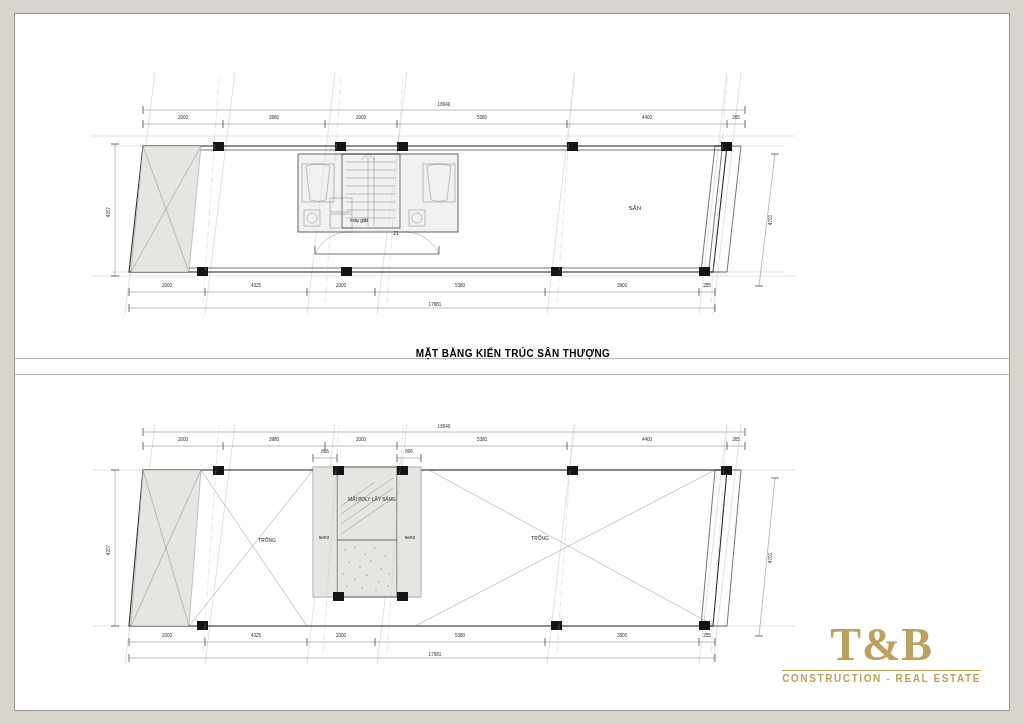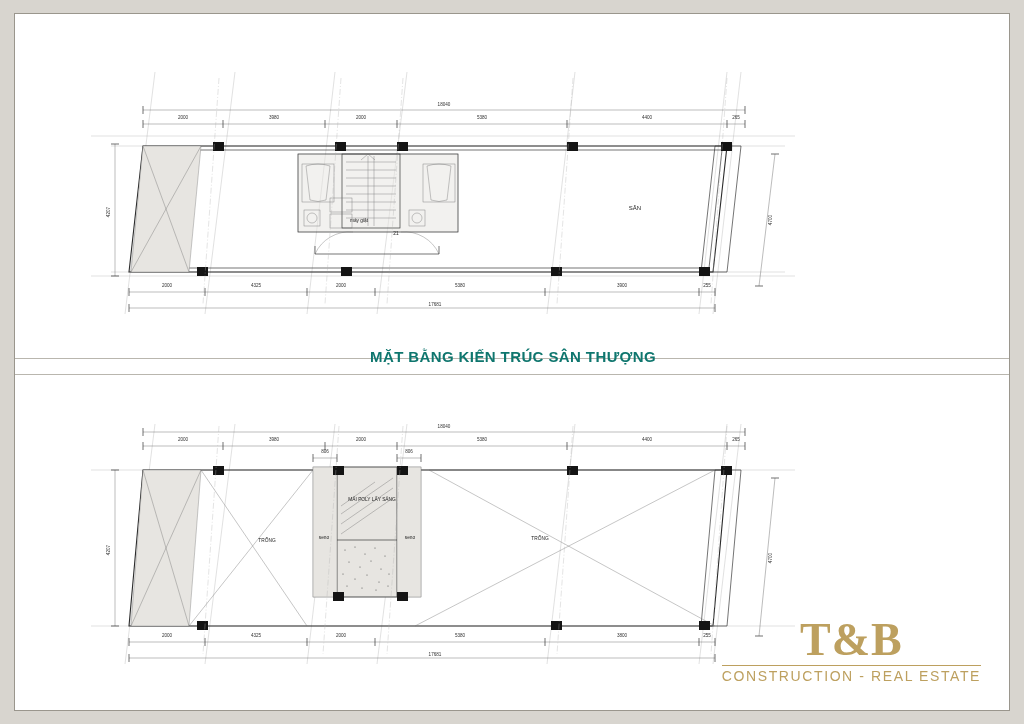--- a/index.html
+++ b/index.html
@@ -18,24 +18,24 @@
     box-sizing:border-box;
   }
   .divider{
     position:absolute;left:0;right:0;height:1px;background:#b9b6ae;
   }
   .plan{position:absolute;}
   .caption{
     position:absolute;
     width:100%;
     text-align:center;
-    font-size:15px;
+    font-size:10px;
     font-weight:bold;
     letter-spacing:.4px;
-    color:#0f766e;
+    color:#000000;
   }
   svg{display:block;}
   text{font-family:"Liberation Sans", sans-serif;fill:#222;}
   .dim{font-size:4.6px;fill:#333;}
   .lbl{font-size:6px;fill:#222;}
   .lbl-sm{font-size:4.8px;fill:#222;}
   .thin{stroke:#6f6f6f;stroke-width:.4;fill:none;}
   .vthin{stroke:#a9a9a9;stroke-width:.35;fill:none;}
   .grid{stroke:#b0b0b0;stroke-width:.35;fill:none;stroke-dasharray:6 2 1 2;}
   .wall{stroke:#2b2b2b;stroke-width:1.1;fill:none;}
@@ -53,23 +53,23 @@
   }
   .logo .mark{
     font-family:"Liberation Serif", serif;
     font-size:46px;
     font-weight:bold;
     line-height:44px;
     letter-spacing:1px;
     color:#bda05f;
   }
   .logo .sub{
-    font-size:14px;
+    font-size:10px;
     letter-spacing:1.6px;
-    font-weight:normal;
+    font-weight:bold;
     color:#bda05f;
     margin-top:2px;
   }
   .logo .rule{height:1px;background:#bda05f;margin:3px 0 2px;}
 </style>
 </head>
 <body>
 
 <div id="sheet">
 

